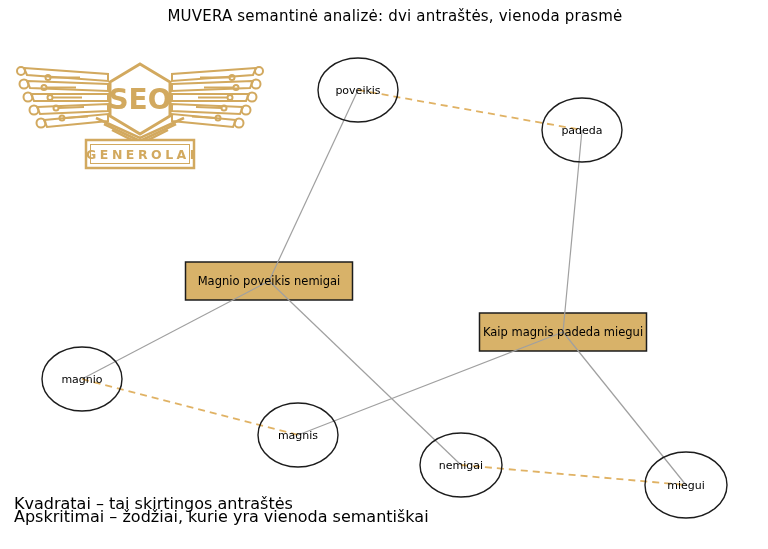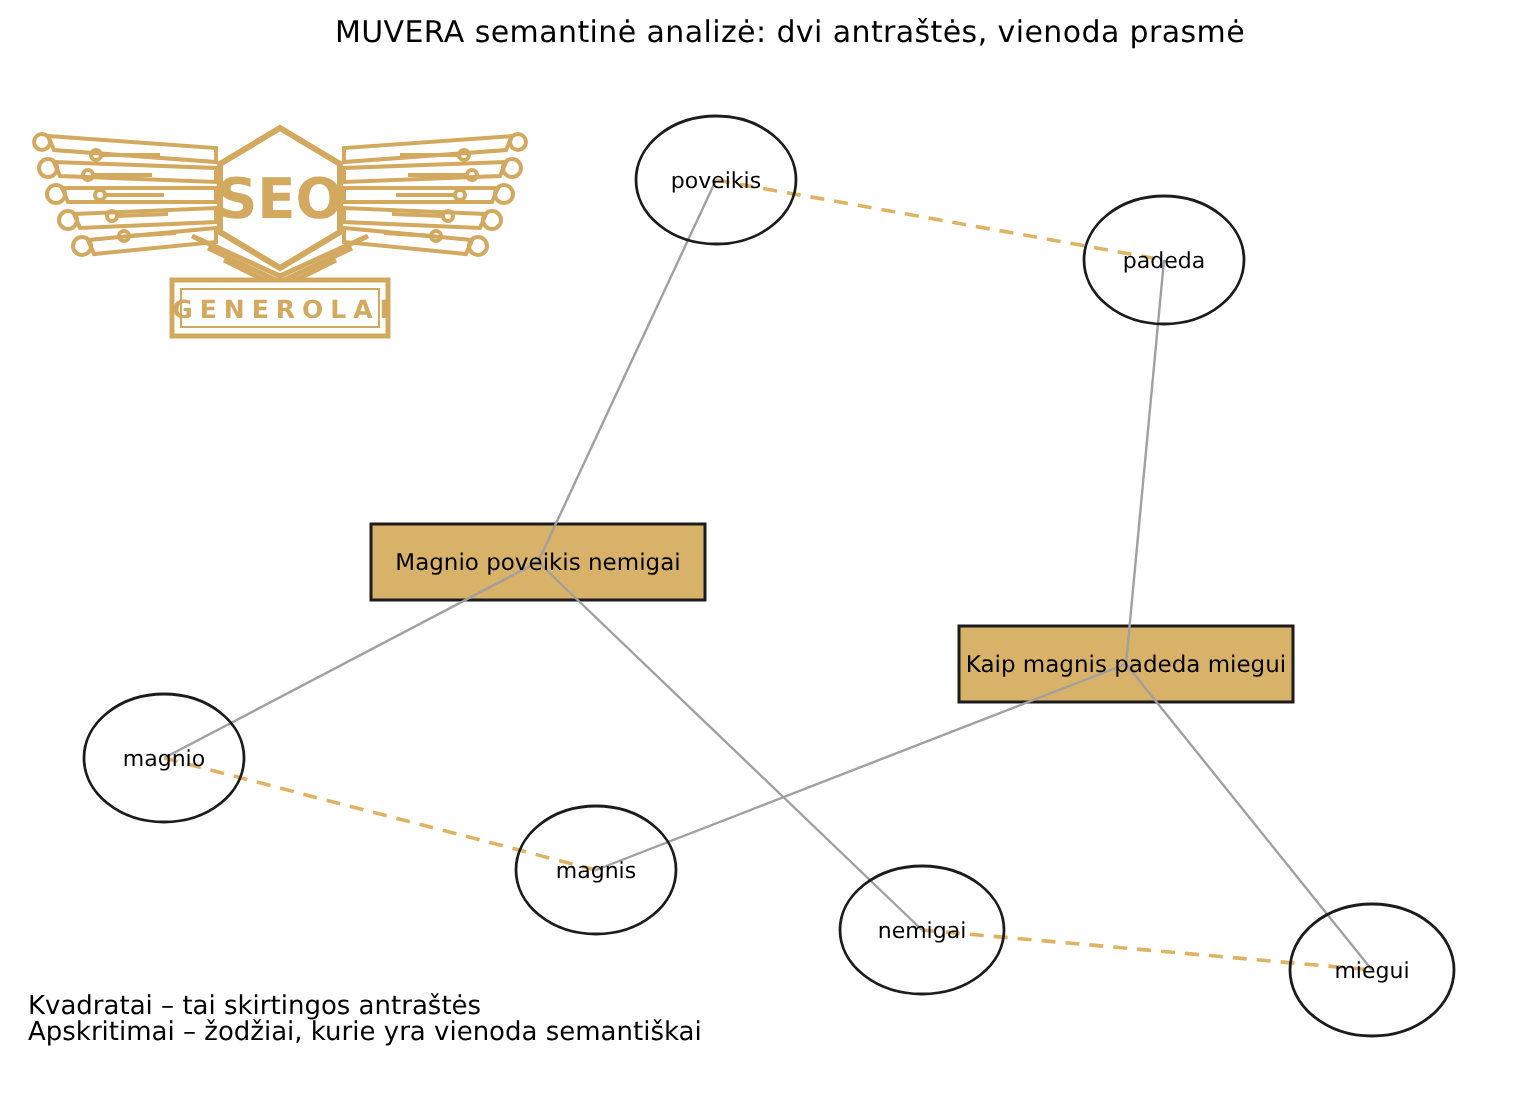--- a/index.html
+++ b/index.html
@@ -2,21 +2,21 @@
 <html><head>
 <meta charset="utf-8">
 <style>
   html,body{margin:0;padding:0;background:#ffffff;}
   body{width:768px;height:549px;position:relative;overflow:hidden;
        font-family:"DejaVu Sans","Liberation Sans",sans-serif;color:#000;}
   .title{position:absolute;top:7px;left:0;width:790px;text-align:center;
          font-size:15px;letter-spacing:.2px;}
   #graph{position:absolute;top:0;left:0;}
   #logo{position:absolute;top:60px;left:10px;}
-  .legend{position:absolute;left:14px;top:497px;font-size:13px;line-height:13.4px;}
+  .legend{position:absolute;left:14px;top:497px;font-size:16px;line-height:13.4px;}
   .legend div{white-space:nowrap;}
 </style>
 </head>
 <body>
 
 <div class="title">MUVERA semantinė analizė: dvi antraštės, vienoda prasmė</div>
 
 <svg id="logo" width="260" height="110" viewBox="0 0 260 110">
   <g id="wingL" fill="none" stroke="#d2a95f" stroke-width="2">
     <path d="M14 8 L98 14 L98 21 L17 15 Z"></path>

